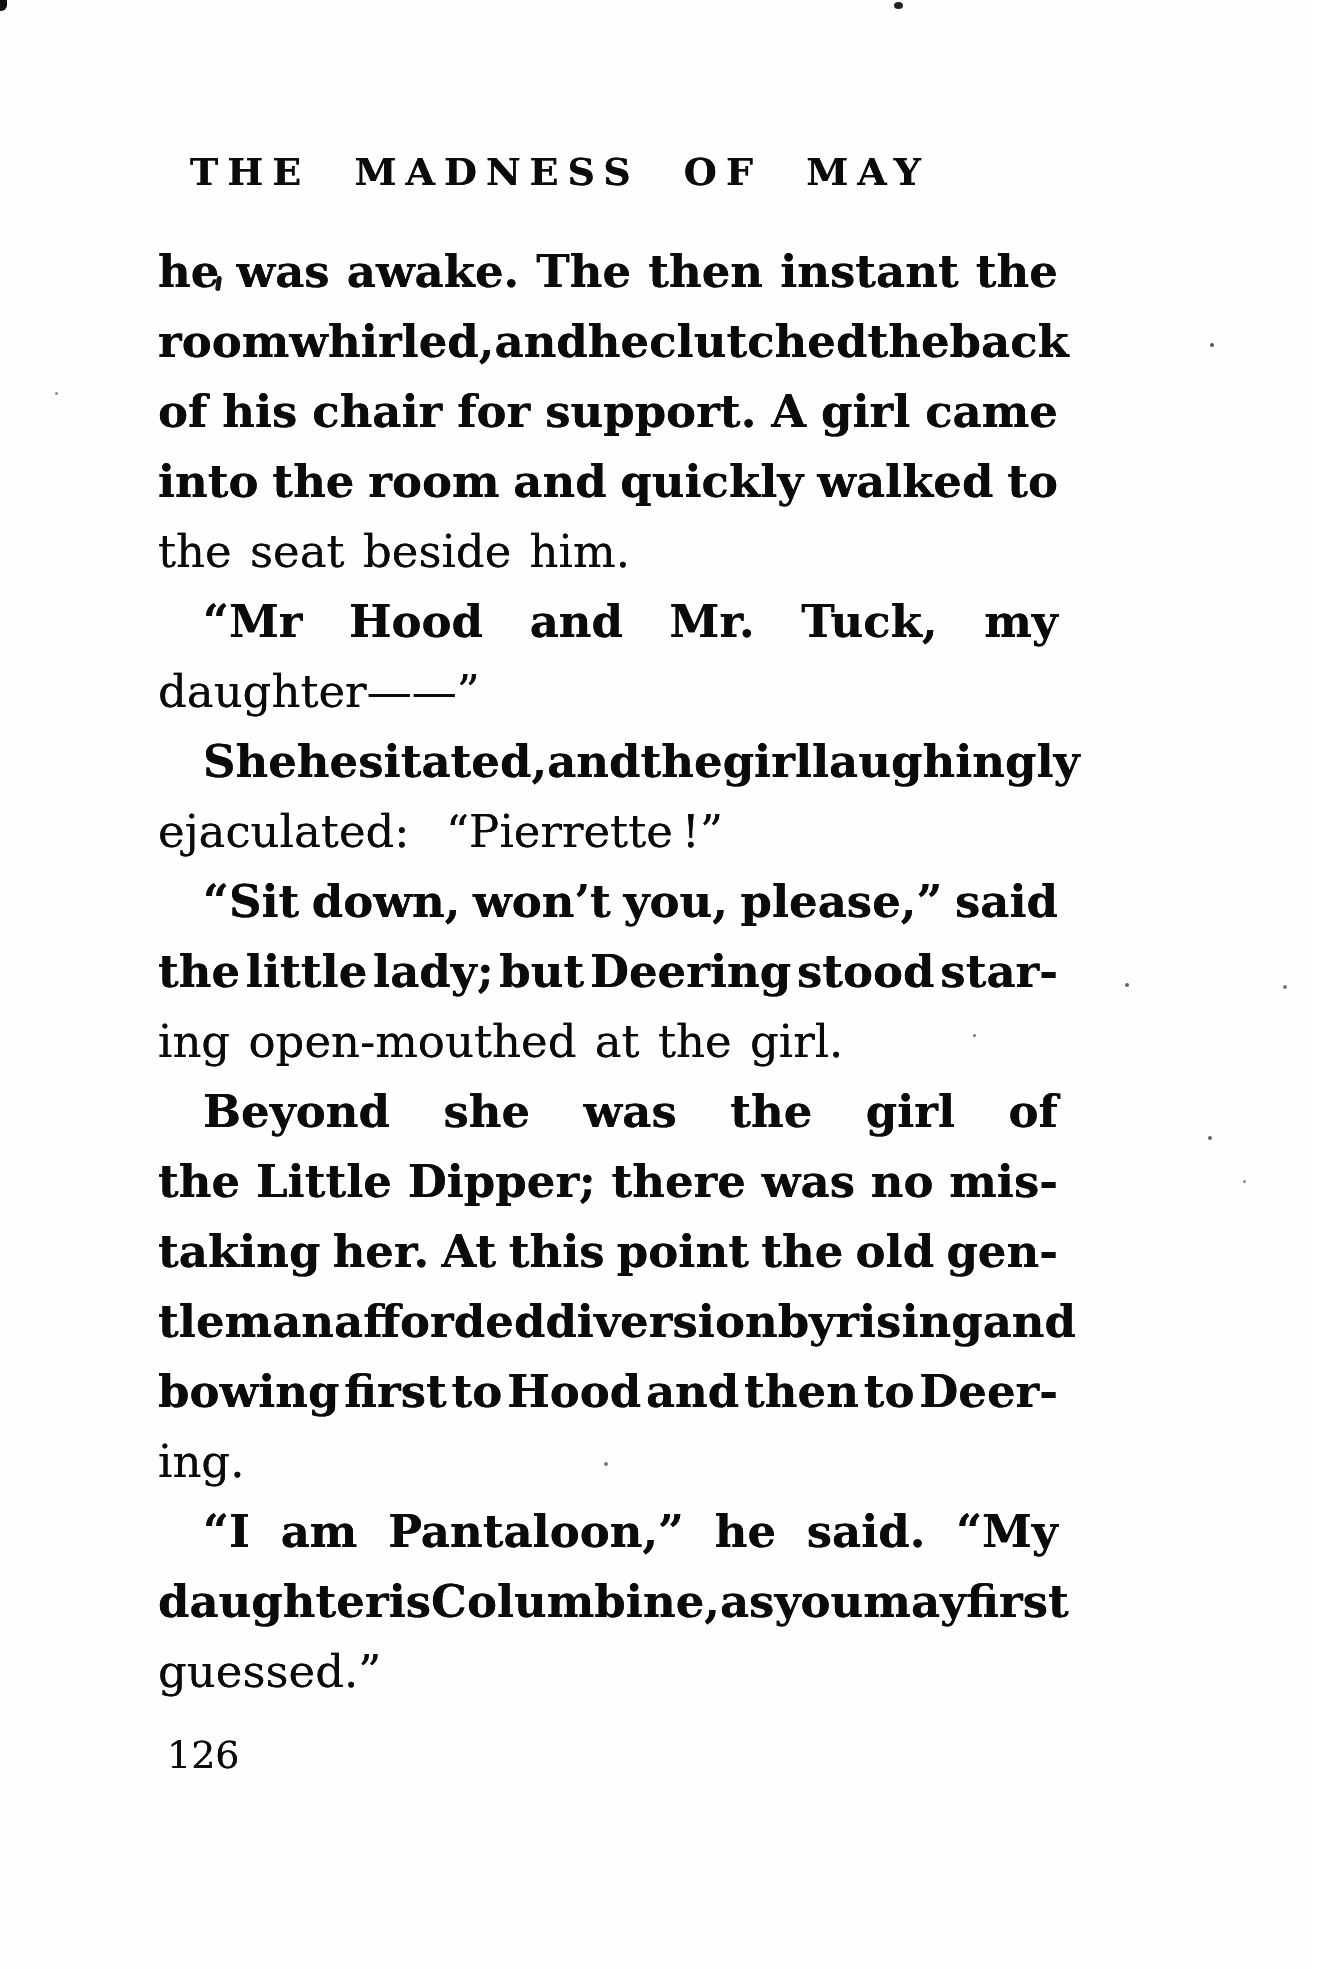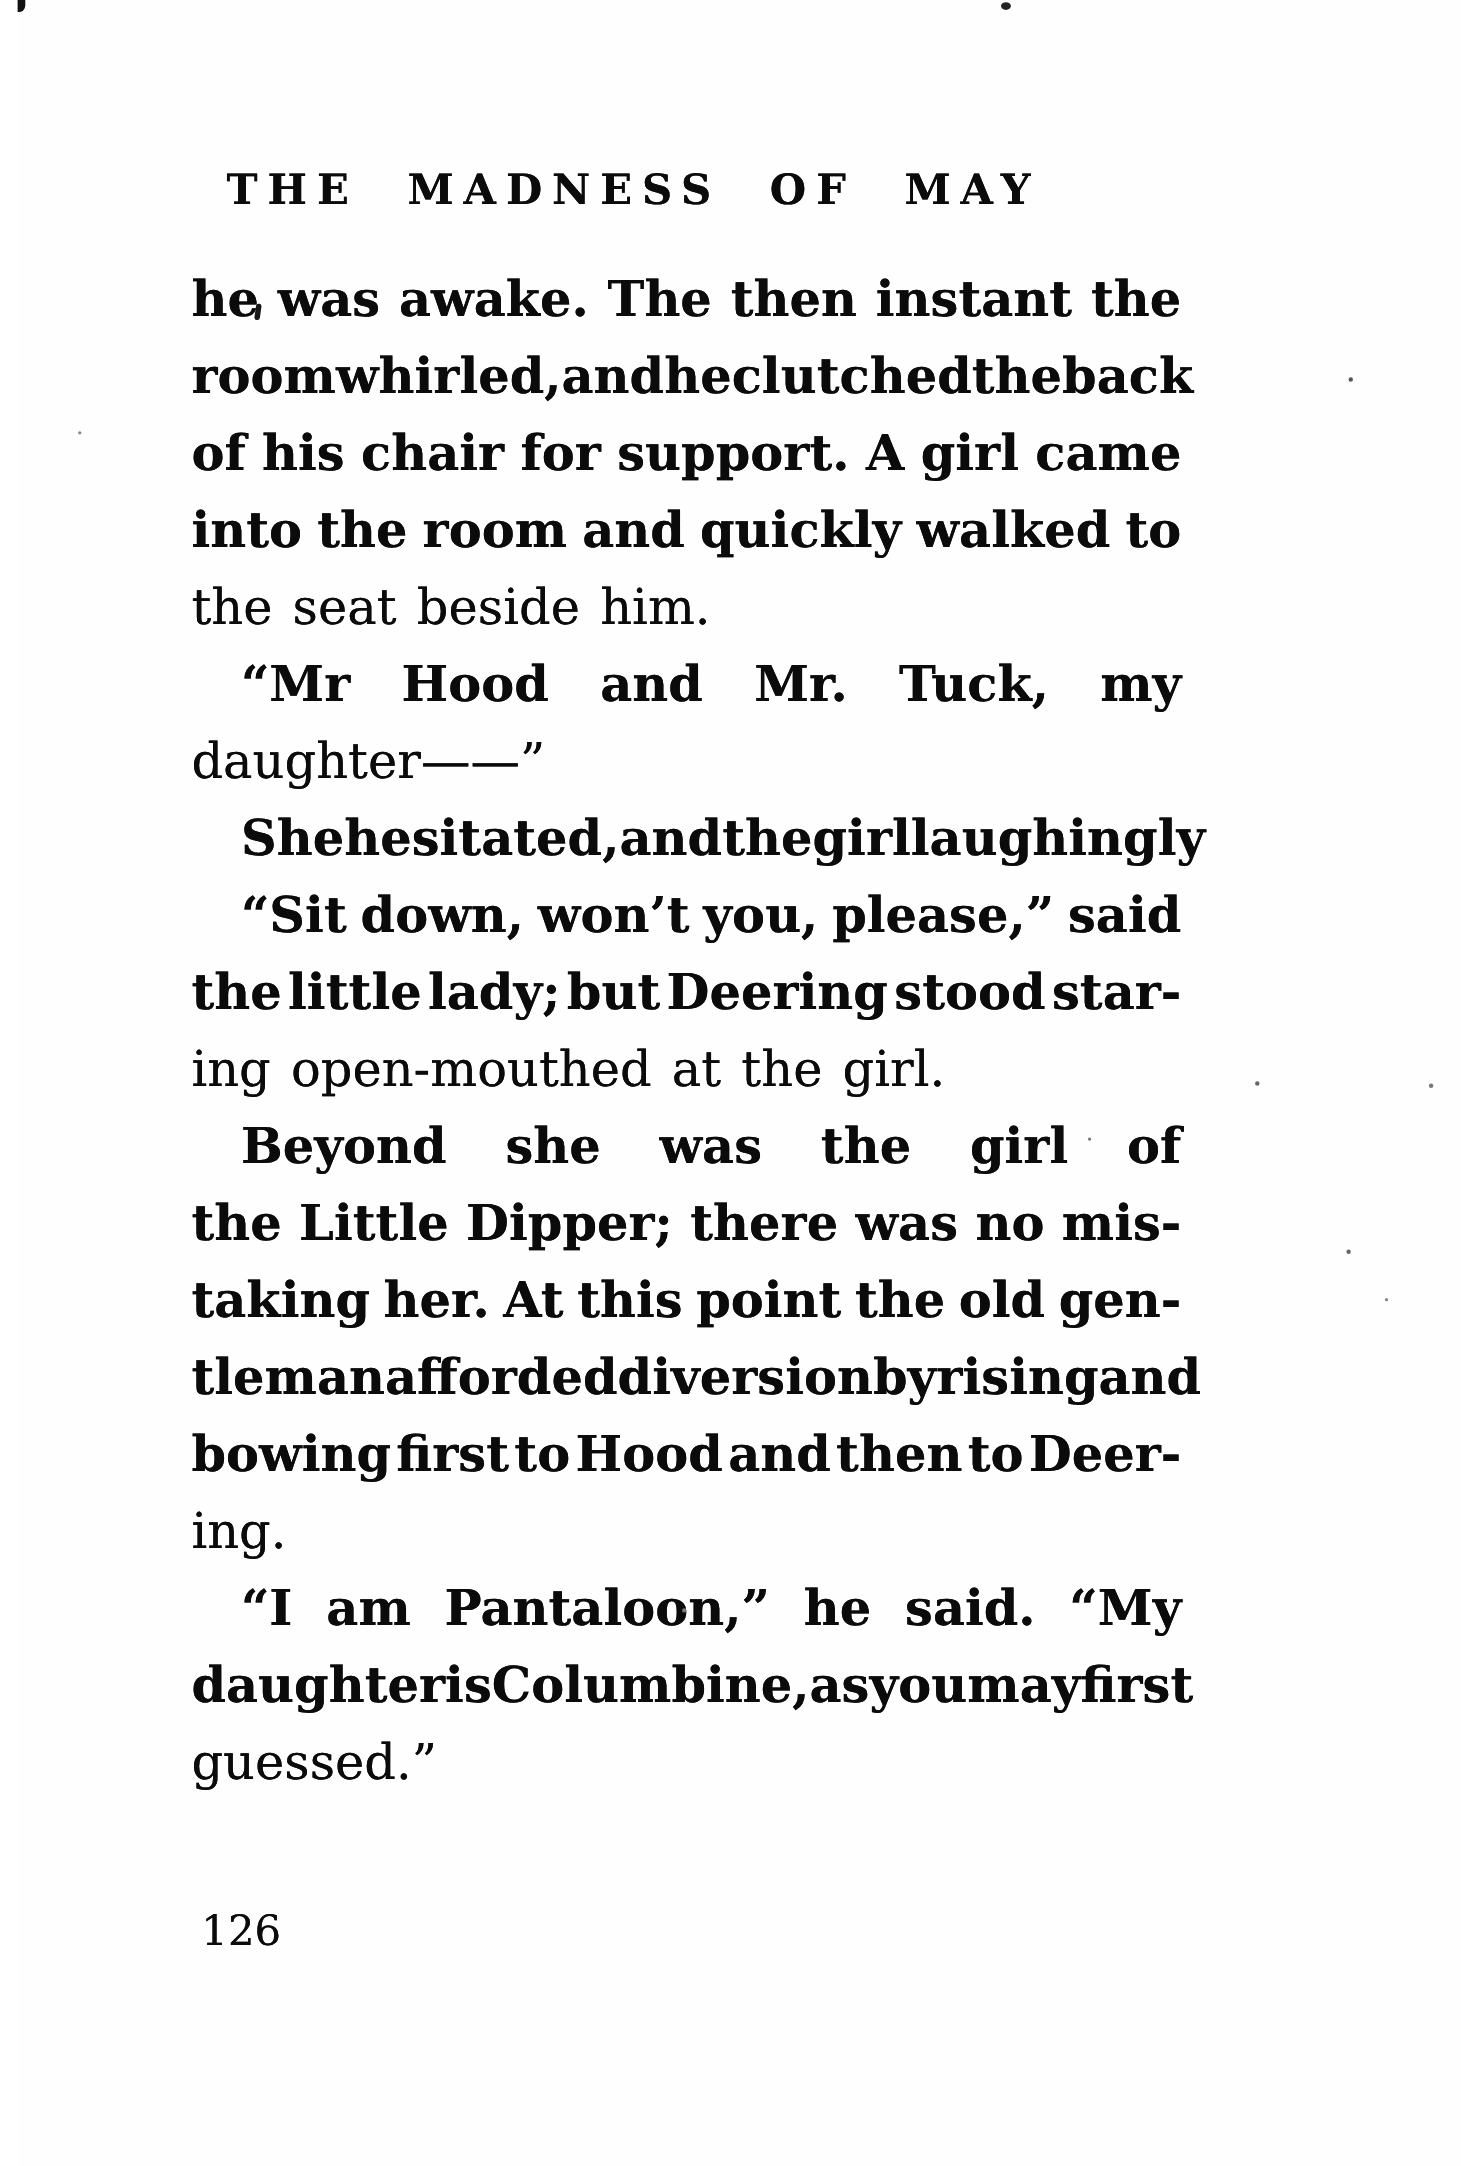--- a/index.html
+++ b/index.html
@@ -4,21 +4,21 @@
 <style>
   html, body { margin: 0; padding: 0; }
   body {
     width: 1328px; height: 1969px;
     background: #ffffff;
     font-family: "DejaVu Serif", serif;
     color: #0b0b0b;
     overflow: hidden;
     position: relative;
   }
-  .page { position: absolute; left: 16px; top: 0; width: 1312px; height: 1969px; background: #fefefe; }
+  .page { position: absolute; left: 0; top: 0; width: 1312px; height: 1969px; background: #fefefe; }
   .running-head {
     position: absolute; top: 150px; left: 110px; width: 900px;
     text-align: center;
     font-size: 38px; font-weight: 700;
     letter-spacing: 9px; word-spacing: 22px;
     line-height: 44px;
     text-shadow: 0 0 0.4px rgba(0,0,0,0.85);
   }
   .page-text {
     position: absolute; left: 158px; top: 237px; width: 900px;
@@ -102,20 +102,21 @@
       </div>
       <div class="line">daughter——”</div>
       <div class="line justify indent">
         <span>She</span>
         <span>hesitated,</span>
         <span>and</span>
         <span>the</span>
         <span>girl</span>
         <span>laughingly</span>
       </div>
+      <div class="line">ejaculated:  “Pierrette !”</div>
       <div class="line justify indent">
         <span>“Sit</span>
         <span>down,</span>
         <span>won’t</span>
         <span>you,</span>
         <span>please,”</span>
         <span>said</span>
       </div>
       <div class="line justify">
         <span>the</span>

